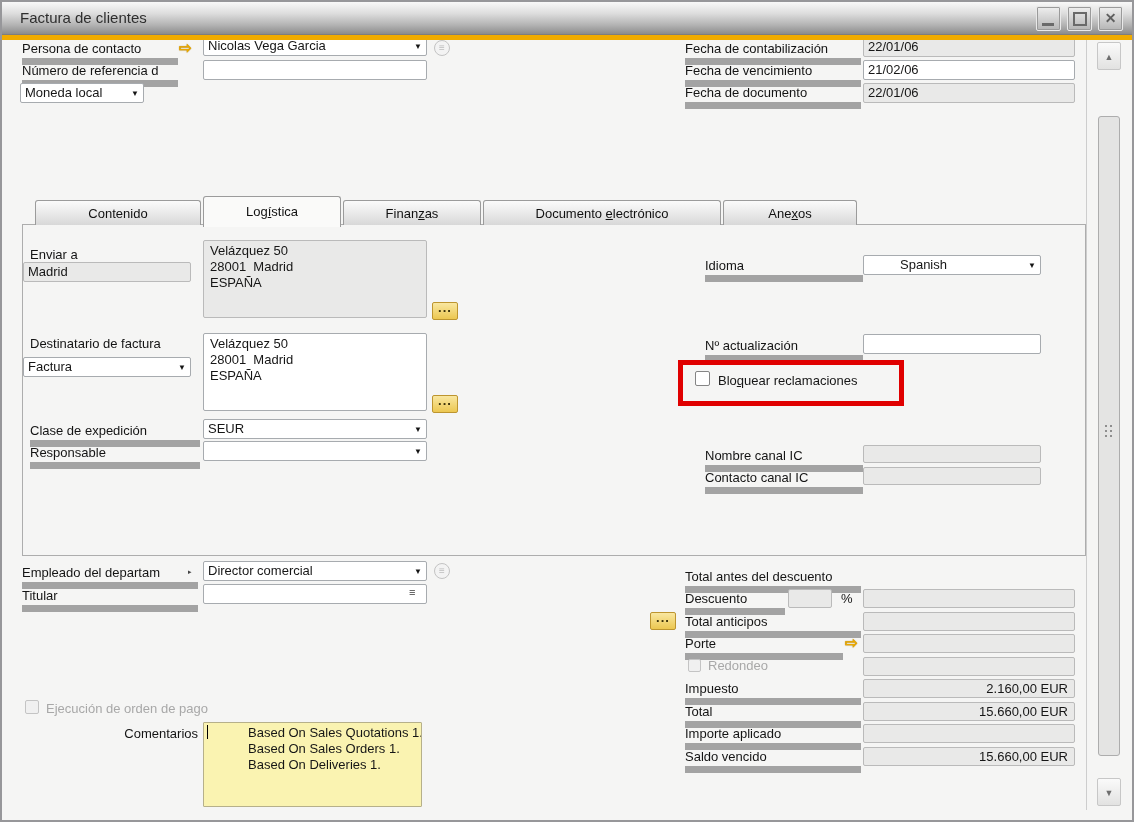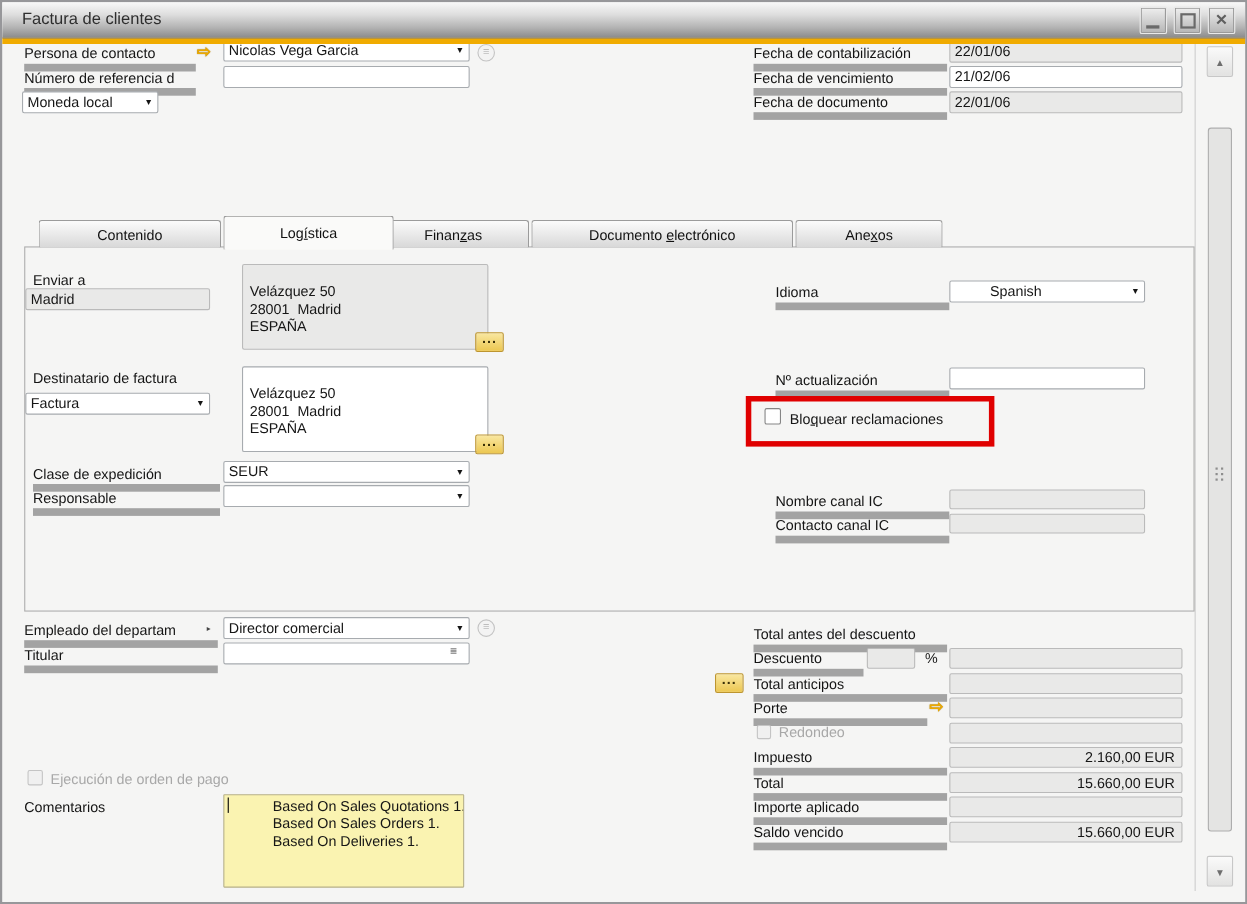--- a/index.html
+++ b/index.html
@@ -22,21 +22,21 @@
   
   .lbl{position:absolute;height:17px;border-bottom:7px solid #a3a3a3;color:#141414;
        white-space:nowrap;overflow:hidden;}
   .nole{border-bottom:none;}
   .fld{position:absolute;height:20px;background:#FFF;border:1px solid #A7ABAF;border-radius:2px;
        box-sizing:border-box;padding:1px 4px;white-space:nowrap;overflow:hidden;}
   .ro{background:#E9E9E8;border-color:#BABABA;}
   .num{text-align:right;padding-right:6px;}
   .combo{padding-right:16px;}
   .arr{position:absolute;right:4px;top:50%;transform:translateY(-50%);font-size:8px;color:#151515;}
-  .multiline{white-space:pre;line-height:16px;padding:16px 6px;margin-left:17px;}
+  .multiline{white-space:pre;line-height:16px;padding:2px 6px;}
   .browse{position:absolute;width:26px;height:18px;border-radius:2px;box-sizing:border-box;
     background:linear-gradient(180deg,#F9E7A0,#ECC751);border:1px solid #BD952F;
     font-weight:bold;color:#3A3008;text-align:center;line-height:9px;font-size:13px;letter-spacing:1px;}
   .linkarrow{position:absolute;color:#ECA900;font-size:15px;font-weight:bold;
     text-shadow:0 0 1px #8F6A00;line-height:14px;}
   .circlebtn{position:absolute;width:16px;height:16px;border:1px solid #C3C3C3;border-radius:50%;
     color:#BDBDBD;font-size:10px;line-height:14px;text-align:center;background:#F3F3F3;box-sizing:border-box;}
   .cb{position:absolute;width:15px;height:15px;background:#FFF;border:1px solid #858585;
     border-radius:2px;box-sizing:border-box;}
   .cb.dis{background:#F0F0F0;border-color:#C4C4C4;}
@@ -106,21 +106,21 @@
   <div class="lbl" style="left:683px;top:39px;width:176px;">Fecha de contabilización</div>
   <div class="fld ro" style="left:861px;top:35px;width:212px;">22/01/06</div>
   <div class="lbl" style="left:683px;top:61px;width:176px;">Fecha de vencimiento</div>
   <div class="fld" style="left:861px;top:58px;width:212px;">21/02/06</div>
   <div class="lbl" style="left:683px;top:83px;width:176px;">Fecha de documento</div>
   <div class="fld ro" style="left:861px;top:81px;width:212px;">22/01/06</div>
 
   <div class="tab" style="left:33px;width:166px;">
     <span>Contenido</span><span class="mn"></span><span></span>
   </div>
-  <div class="tab active" style="left:201px;width:155px;">
+  <div class="tab active" style="left:201px;width:138px;">
     <span>Log</span><span class="mn">í</span><span>stica</span>
   </div>
   <div class="tab" style="left:341px;width:138px;">
     <span>Finan</span><span class="mn">z</span><span>as</span>
   </div>
   <div class="tab" style="left:481px;width:238px;">
     <span>Documento </span><span class="mn">e</span><span>lectrónico</span>
   </div>
   <div class="tab" style="left:721px;width:134px;">
     <span>Ane</span><span class="mn">x</span><span>os</span>
@@ -185,21 +185,21 @@
     <span>≡</span>
   </div>
 
   <div class="lbl" style="left:20px;top:586px;width:176px;">Titular</div>
   <div class="fld" style="left:201px;top:582px;width:224px;"></div>
   <span style="position:absolute;left:407px;top:584px;font-size:11px;color:#3A3A3A;">≡</span>
 
   <div class="cb dis" style="left:23px;top:698px;width:14px;height:14px;"></div>
   <span class="dis-lbl" style="position:absolute;left:44px;top:699px;">Ejecución de orden de pago</span>
 
-  <div class="lbl nole" style="left:20px;top:724px;width:176px;">Comentarios</div>
+  <div class="lbl nole" style="left:20px;top:724px;width:176px;text-align:right;">Comentarios</div>
   <div class="remarks" style="left:201px;top:720px;width:219px;height:85px;padding-left:44px;">Based On Sales Quotations 1.
 Based On Sales Orders 1.
 Based On Deliveries 1.</div>
   <div class="caret" style="left:205px;top:723px;"></div>
 
   <div class="lbl" style="left:683px;top:567px;width:176px;">Total antes del descuento</div>
 
   <div class="lbl" style="left:683px;top:589px;width:100px;">Descuento</div>
   <div class="fld ro" style="left:786px;top:587px;width:44px;height:19px;"></div>
   <span style="position:absolute;left:839px;top:589px;">%</span>

